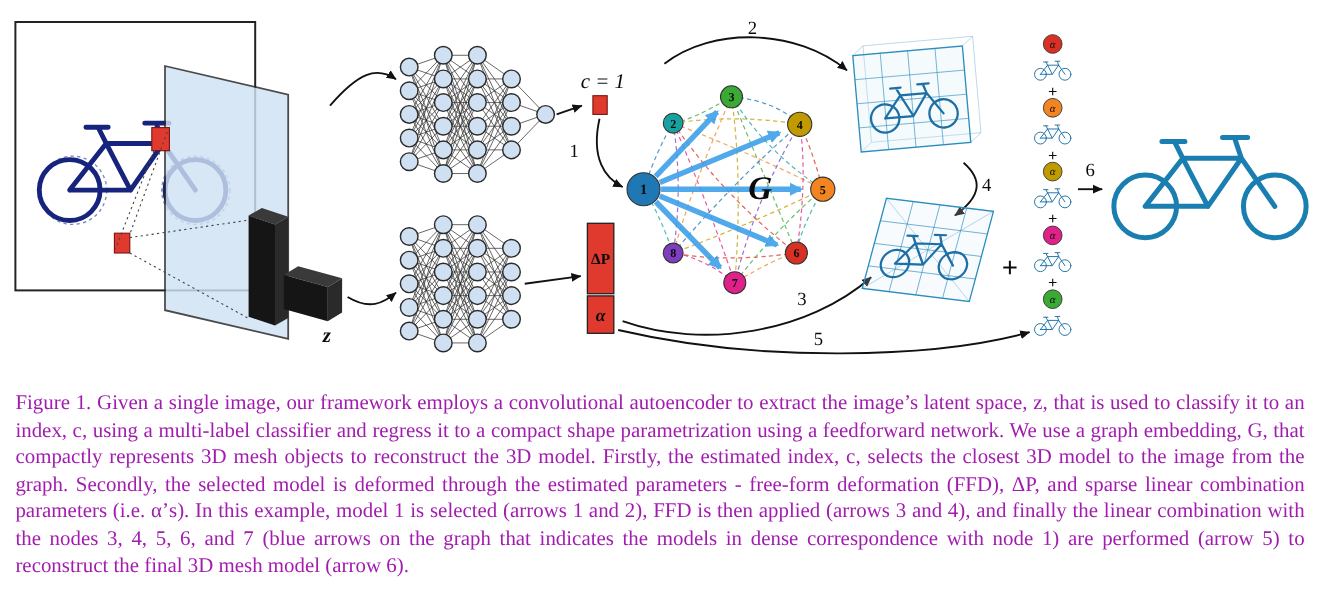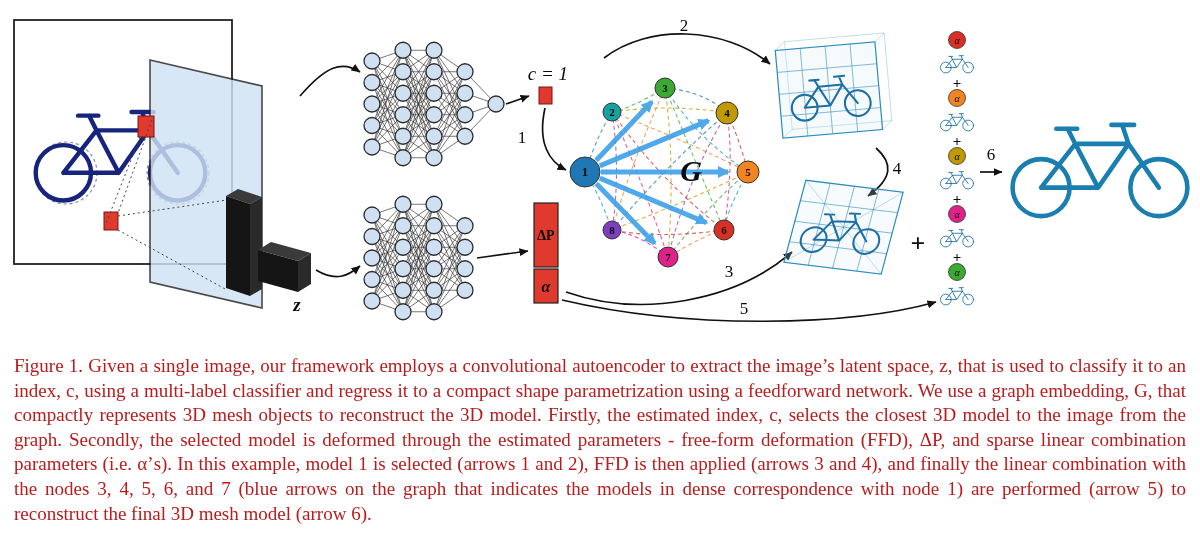--- a/index.html
+++ b/index.html
@@ -1,18 +1,18 @@
 <!DOCTYPE html>
 <html><head>
 <meta charset="utf-8">
 <style>
   html,body{margin:0;padding:0;background:#fff;}
   .page{position:relative;width:1200px;height:542px;background:#fff;overflow:hidden;
         font-family:"Liberation Serif",serif;}
-  .caption{font-size:19px;line-height:24.6px;text-align:justify;color:#b91c1c;
+  .caption{font-size:19px;line-height:24.6px;text-align:justify;color:#a21caf;
            margin:5px 14px 0 14px;}
   svg text{font-family:"Liberation Serif",serif;fill:#0b0b0b;}
   .lbl{font-size:17px;}
   .math{font-style:italic;font-size:19px;}
   .g-label{font-size:30px;font-style:italic;font-weight:bold;}
   .param-label{font-size:14px;font-weight:bold;}
   .alpha-label{font-size:16px;font-weight:bold;font-style:italic;}
   .z-label{font-size:19px;font-weight:bold;font-style:italic;}
   .bigplus{font-size:26px;font-weight:bold;}
   .flow{fill:none;stroke:#111;stroke-width:1.7;marker-end:url(#mArr);}

